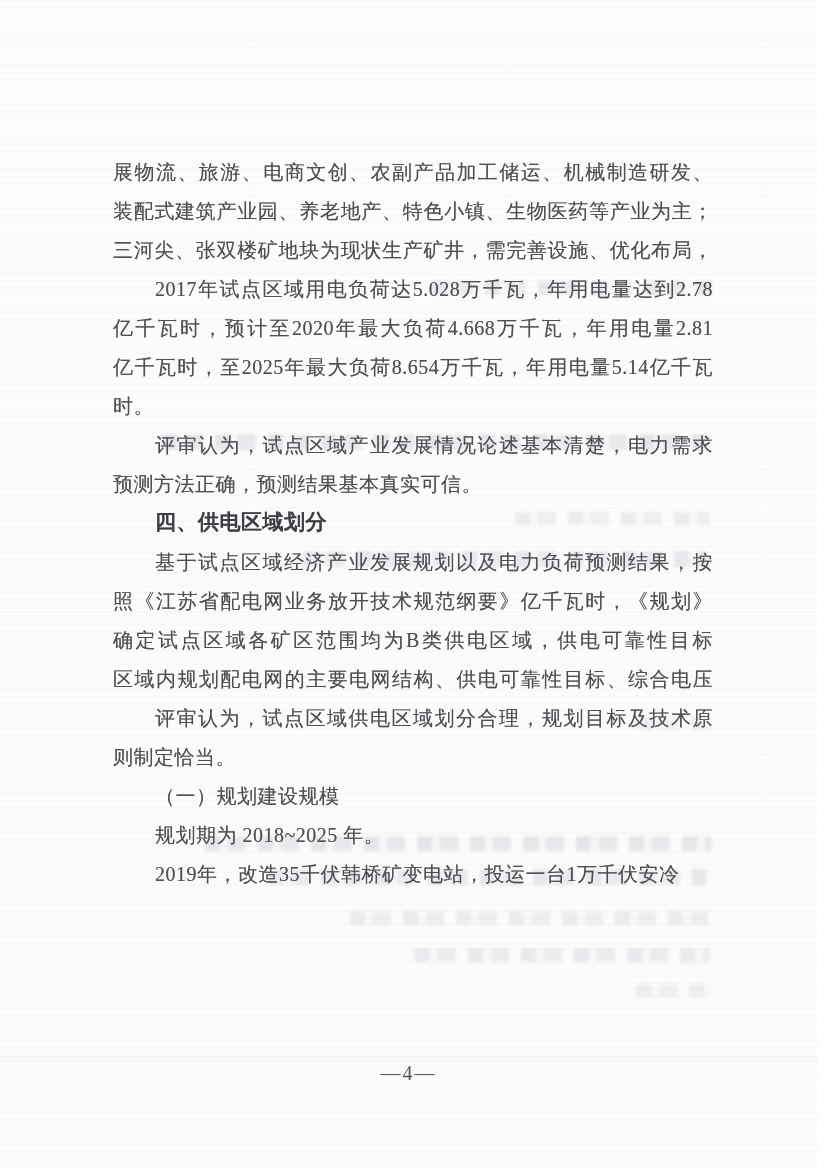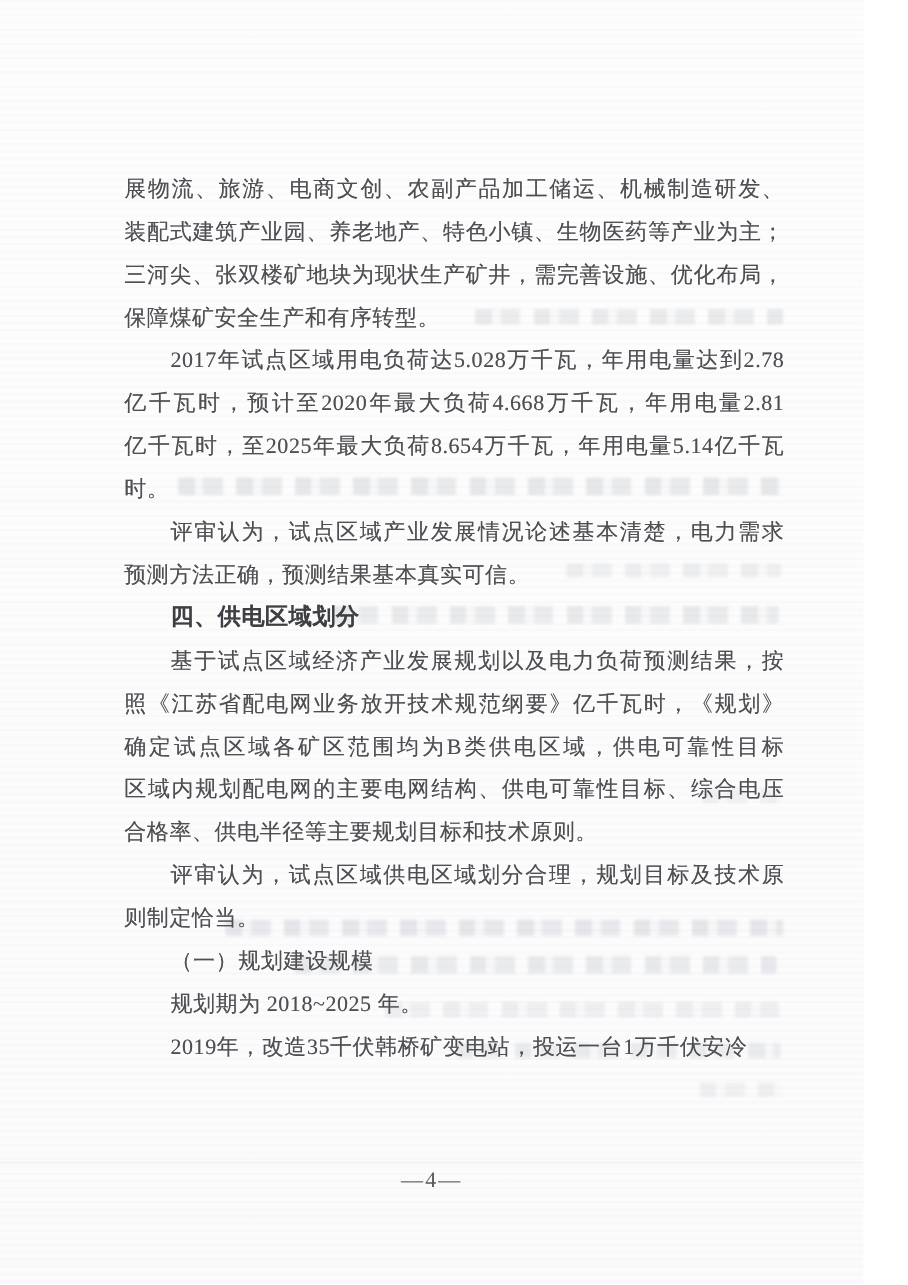--- a/index.html
+++ b/index.html
@@ -14,20 +14,21 @@
     overflow: hidden;
     background:
       repeating-linear-gradient(180deg,
         rgba(130,135,145,0.030) 0px, rgba(130,135,145,0.030) 2px,
         rgba(255,255,255,0) 2px, rgba(255,255,255,0) 6px,
         rgba(130,135,145,0.018) 6px, rgba(130,135,145,0.018) 9px,
         rgba(255,255,255,0) 9px, rgba(255,255,255,0) 13px),
       linear-gradient(#fdfdfd, #fbfbfc);
     font-family: "Liberation Serif", "DejaVu Serif", serif;
     color: #4e4f53;
+    padding-left: 32px;
   }
   .content {
     position: absolute;
     top: 153px;
     left: 113px;
     width: 600px;
   }
   .block { margin: 0; }
   .block .line {
     font-size: 20px;
@@ -99,41 +100,39 @@
     <div class="smudge" style="top:948px;left:415px;width:295px;height:14px;opacity:.4"></div>
     <div class="smudge" style="top:984px;left:636px;width:74px;height:13px;opacity:.3"></div>
     <div class="footer-streak"></div>
   </div>
 
   <div class="content">
       <div class="block body">
         <div class="line">展物流、旅游、电商文创、农副产品加工储运、机械制造研发、</div>
         <div class="line">装配式建筑产业园、养老地产、特色小镇、生物医药等产业为主；</div>
         <div class="line">三河尖、张双楼矿地块为现状生产矿井，需完善设施、优化布局，</div>
-        <div class="line last">保障煤矿安全生产和有序转型。</div>
       </div>
       <div class="block body">
         <div class="line indent">2017年试点区域用电负荷达5.028万千瓦，年用电量达到2.78</div>
         <div class="line">亿千瓦时，预计至2020年最大负荷4.668万千瓦，年用电量2.81</div>
         <div class="line">亿千瓦时，至2025年最大负荷8.654万千瓦，年用电量5.14亿千瓦</div>
         <div class="line last">时。</div>
       </div>
       <div class="block body">
         <div class="line indent">评审认为，试点区域产业发展情况论述基本清楚，电力需求</div>
         <div class="line last">预测方法正确，预测结果基本真实可信。</div>
       </div>
       <div class="block heading">
         <div class="line indent last">四、供电区域划分</div>
       </div>
       <div class="block body">
         <div class="line indent">基于试点区域经济产业发展规划以及电力负荷预测结果，按</div>
         <div class="line">照《江苏省配电网业务放开技术规范纲要》亿千瓦时，《规划》</div>
         <div class="line">确定试点区域各矿区范围均为B类供电区域，供电可靠性目标</div>
         <div class="line">区域内规划配电网的主要电网结构、供电可靠性目标、综合电压</div>
-        <div class="line last">合格率、供电半径等主要规划目标和技术原则。</div>
       </div>
       <div class="block body">
         <div class="line indent">评审认为，试点区域供电区域划分合理，规划目标及技术原</div>
         <div class="line last">则制定恰当。</div>
       </div>
       <div class="block subheading">
         <div class="line indent last">（一）规划建设规模</div>
       </div>
       <div class="block body">
         <div class="line indent last">规划期为 2018~2025 年。</div>

